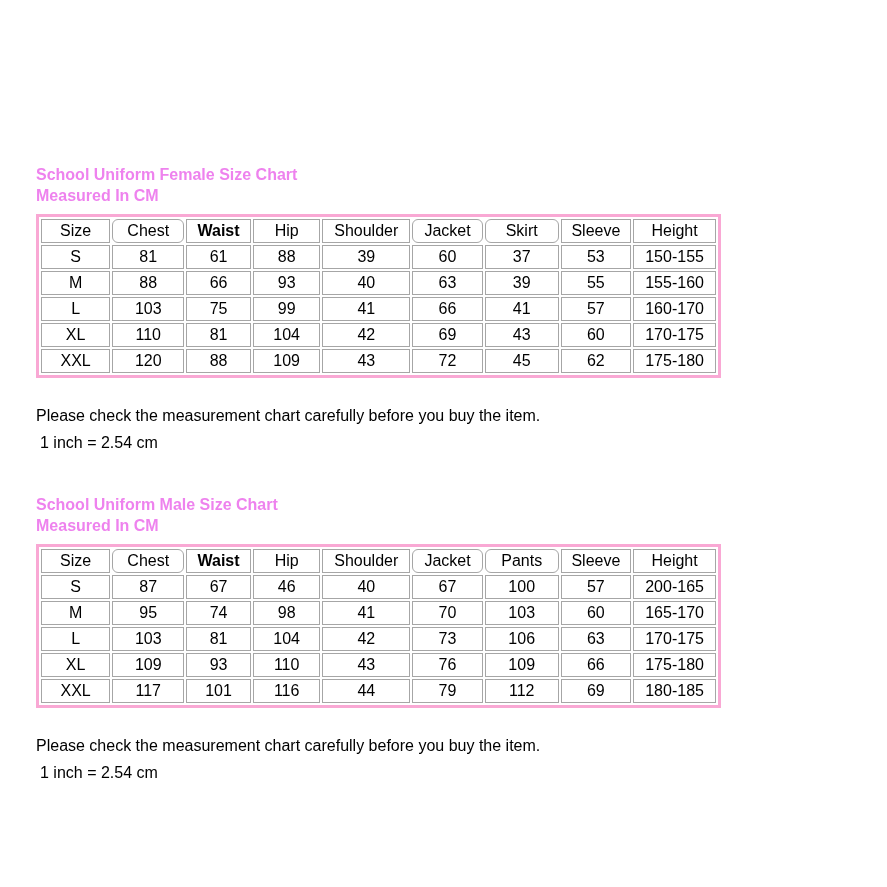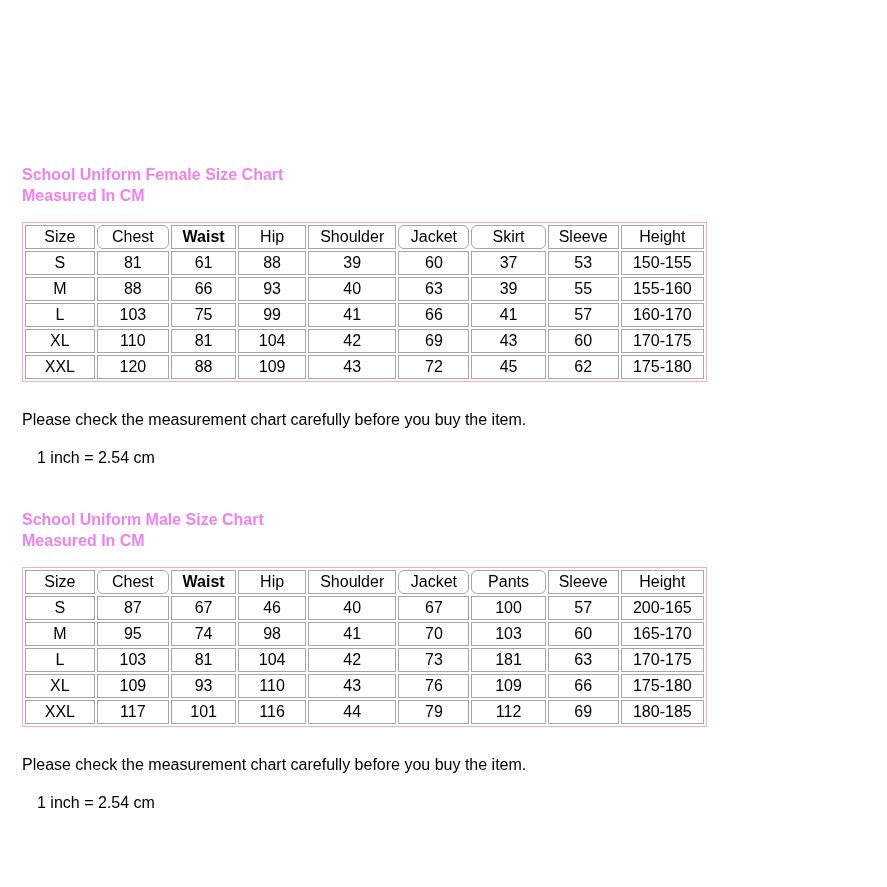--- a/index.html
+++ b/index.html
@@ -9,36 +9,36 @@
   }
   body {
     width: 887px;
     height: 887px;
     overflow: hidden;
     font-family: "Liberation Sans", sans-serif;
     font-size: 16px;
     color: #000000;
   }
   .content {
-    padding: 164px 22px 0 22px;
+    padding: 164px 22px 0 36px;
   }
   .chart-heading {
     margin: 0;
     font-size: 16px;
     font-weight: bold;
     line-height: 21px;
     color: #ee82ee;
   }
   .size-table {
     width: 685px;
     table-layout: fixed;
     border-collapse: separate;
     border-spacing: 2px;
-    border: 1px solid #f9a8d4;
-    margin-top: 16px;
+    border: 3px solid #f9a8d4;
+    margin-top: 8px;
   }
   .size-table th,
   .size-table td {
     border: 1px solid #a6a6a6;
     text-align: center;
     vertical-align: middle;
     font-weight: normal;
     font-size: 16px;
     line-height: 18px;
     padding: 2px 0;
@@ -53,21 +53,21 @@
   .size-table th:nth-child(5) { width: 13.4%; }
   .size-table th:nth-child(6) { width: 10.7%; border-radius: 6px; }
   .size-table th:nth-child(7) { width: 11.2%; border-radius: 6px; }
   .size-table th:nth-child(8) { width: 10.7%; }
   .size-table th:nth-child(9) { width: 12.6%; }
   .note-line-1 {
     margin: 26px 0 0 0;
     line-height: 23px;
   }
   .note-line-2 {
-    margin: 15px;
+    margin: 4px;
     line-height: 23px;
   }
   .section-male .chart-heading-block {
     margin-top: 40px;
   }
 </style>
 </head>
 <body>
 
 <div class="content">
@@ -195,21 +195,21 @@
             <td>60</td>
             <td>165-170</td>
           </tr>
           <tr>
             <td>L</td>
             <td>103</td>
             <td>81</td>
             <td>104</td>
             <td>42</td>
             <td>73</td>
-            <td>181</td>
+            <td>106</td>
             <td>63</td>
             <td>170-175</td>
           </tr>
           <tr>
             <td>XL</td>
             <td>109</td>
             <td>93</td>
             <td>110</td>
             <td>43</td>
             <td>76</td>

